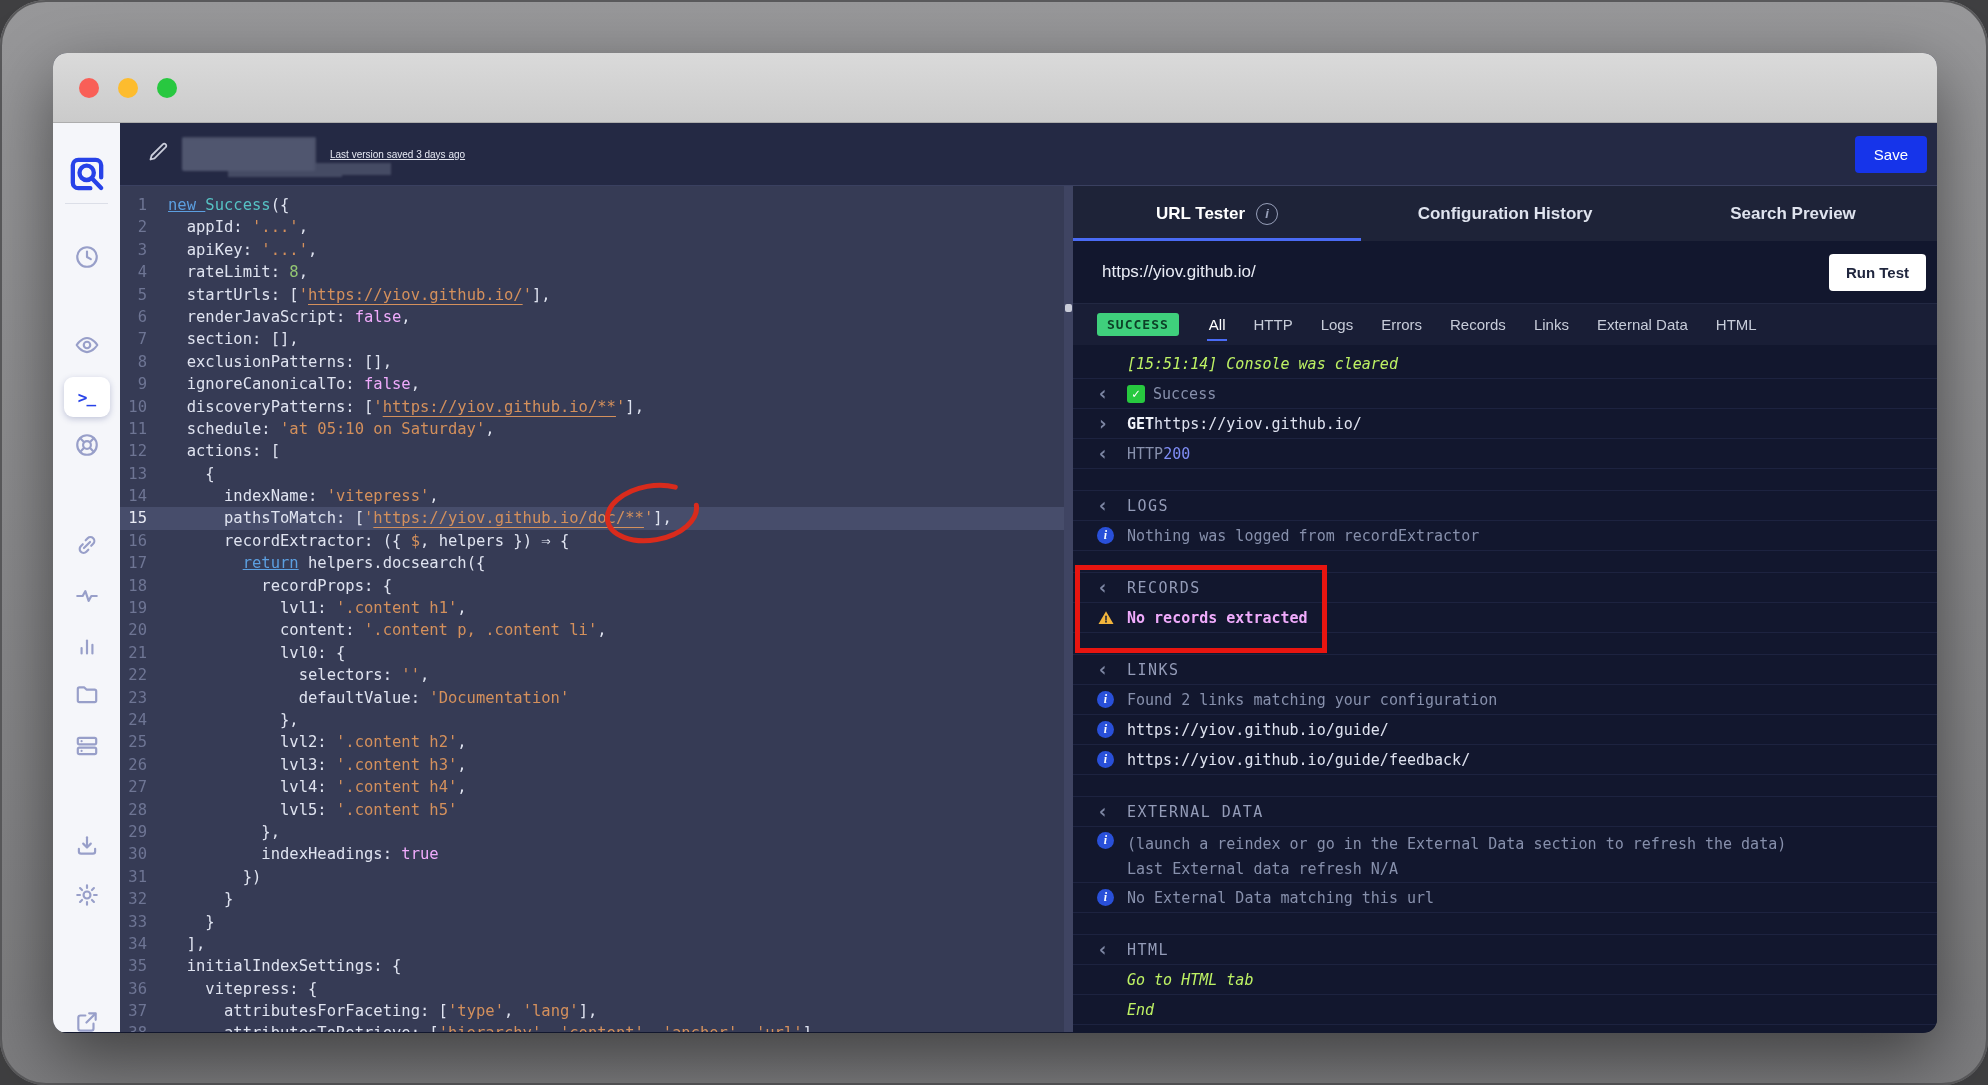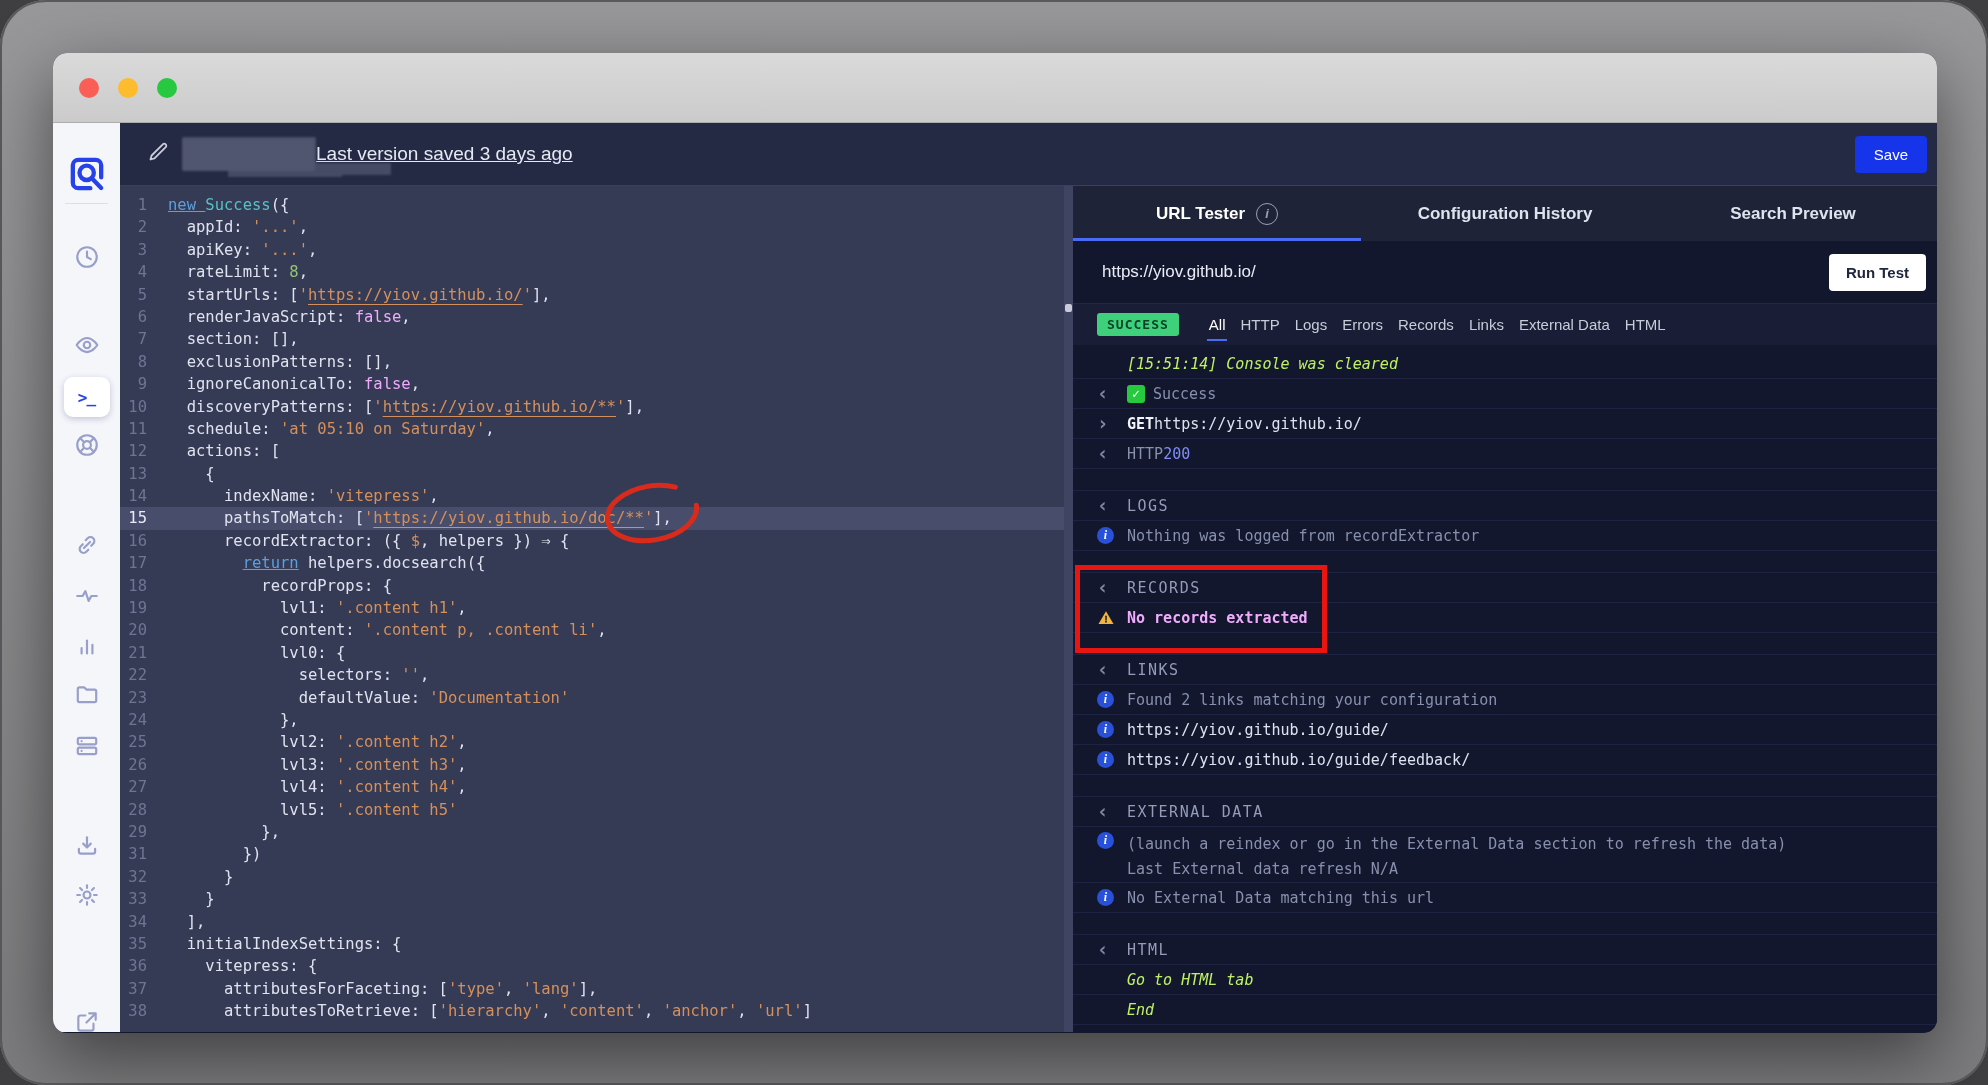--- a/index.html
+++ b/index.html
@@ -25,21 +25,21 @@
   .sb-active { width:46px; height:40px; background:#ffffff; border-radius:9px; box-shadow:0 2px 6px rgba(40,50,120,.25); display:flex; align-items:center; justify-content:center; }
   .termglyph { font-family:"DejaVu Sans Mono", monospace; font-weight:bold; color:#2742e8; font-size:16px; letter-spacing:-1px; }
 
   
   .main { flex:1; display:flex; flex-direction:column; }
   .toolbar { height:63px; background:#242944; border-bottom:1px solid #3a4060; display:flex; align-items:center; flex:none; }
   .toolbar .pencil { margin-left:26px; }
   .toolbar .pencil svg { width:24px; height:24px; stroke:#c9ccda; stroke-width:1.8; fill:none; stroke-linecap:round; stroke-linejoin:round; }
   .blurname { width:134px; height:34px; margin-left:12px; border-radius:2px; background:#50566f; filter:blur(1px);
               box-shadow:36px 16px 0 -10px #454b64, 86px 15px 0 -11px #454b64, -2px 2px 0 0 #4a5069 inset; }
-  .lastsaved { color:#e6e9f3; font-size:19px; text-decoration:underline; cursor:pointer; }
+  .lastsaved { margin-left:14px; color:#e6e9f3; font-size:10px; text-decoration:underline; cursor:pointer; }
   .savebtn { margin-left:auto; margin-right:10px; background:#1634ea; color:#fff; border:none; border-radius:4px; font-size:15px; padding:10px 19px; font-family:inherit; cursor:pointer; }
 
   .workarea { flex:1; display:flex; min-height:0; }
 
   
   .editor { width:944px; flex:none; background:#363b55; position:relative; overflow:hidden; font-family:"DejaVu Sans Mono", monospace; font-size:15.5px; line-height:22.4px; padding-top:8px; }
   .codeline { height:22.4px; white-space:pre; display:flex; position:relative; }
   .codeline.hl { background:#474d6b; }
   .ln { width:48px; flex:none; text-align:right; padding-right:21px; color:#6e7594; user-select:none; }
   .codeline.hl .ln { color:#e8eaf4; }
@@ -57,21 +57,21 @@
   .ptab.active { color:#ffffff; }
   .ptab.active::after { content:""; position:absolute; left:0; right:0; bottom:0; height:3px; background:#4a6bf5; }
   .tabinfo { width:22px; height:22px; border-radius:50%; border:1.6px solid #98a0ba; color:#98a0ba; font-size:13px; font-weight:bold; display:inline-flex; align-items:center; justify-content:center; margin-left:11px; font-style:italic; }
 
   .urlrow { height:63px; flex:none; display:flex; align-items:center; padding:0 11px 0 29px; border-bottom:1px solid #222842; }
   .urltext { color:#e9ecf5; font-size:17px; flex:1; }
   .runbtn { background:#ffffff; color:#20263e; border:none; border-radius:4px; font-size:15px; font-weight:bold; padding:10px 17px; font-family:inherit; cursor:pointer; }
 
   .filterrow { height:41px; flex:none; background:#191e36; display:flex; align-items:center; padding-left:24px; }
   .badge { background:#3fd07c; color:#0d4027; font-family:"DejaVu Sans Mono", monospace; font-size:13px; font-weight:bold; letter-spacing:1px; padding:4px 10px; border-radius:3px; }
-  .filters { display:flex; align-items:center; gap:15px; margin-left:30px; height:100%; }
+  .filters { display:flex; align-items:center; gap:28px; margin-left:30px; height:100%; }
   .ftab { color:#c7ccd9; font-size:15px; cursor:pointer; height:100%; display:flex; align-items:center; position:relative; }
   .ftab.active { color:#ffffff; }
   .ftab.active::after { content:""; position:absolute; left:-2px; right:-2px; bottom:4px; height:2px; background:#4a6bf5; }
 
   .console { flex:1; position:relative; font-family:"DejaVu Sans Mono", monospace; font-size:15px; padding-top:4px; overflow:hidden; }
   .crow { height:30px; display:flex; align-items:center; border-bottom:1px solid #1d2340; padding-left:16px; }
   .crow2 { height:56px; display:flex; align-items:flex-start; border-bottom:1px solid #1d2340; padding-left:16px; padding-top:5px; }
   .cspacer { height:22px; border-bottom:1px solid #1d2340; }
   .cicon { width:38px; flex:none; display:flex; justify-content:flex-start; padding-left:8px; align-items:center; }
   .chev { color:#7d86a3; font-size:19px; font-weight:bold; cursor:pointer; line-height:1; }
@@ -218,20 +218,21 @@
               <div class="codeline"><span class="ln">20</span><span class="cw">            content: </span><span class="cs">'.content p, .content li'</span><span class="cw">,</span></div>
               <div class="codeline"><span class="ln">21</span><span class="cw">            lvl0: {</span></div>
               <div class="codeline"><span class="ln">22</span><span class="cw">              selectors: </span><span class="cs">''</span><span class="cw">,</span></div>
               <div class="codeline"><span class="ln">23</span><span class="cw">              defaultValue: </span><span class="cs">'Documentation'</span></div>
               <div class="codeline"><span class="ln">24</span><span class="cw">            },</span></div>
               <div class="codeline"><span class="ln">25</span><span class="cw">            lvl2: </span><span class="cs">'.content h2'</span><span class="cw">,</span></div>
               <div class="codeline"><span class="ln">26</span><span class="cw">            lvl3: </span><span class="cs">'.content h3'</span><span class="cw">,</span></div>
               <div class="codeline"><span class="ln">27</span><span class="cw">            lvl4: </span><span class="cs">'.content h4'</span><span class="cw">,</span></div>
               <div class="codeline"><span class="ln">28</span><span class="cw">            lvl5: </span><span class="cs">'.content h5'</span></div>
               <div class="codeline"><span class="ln">29</span><span class="cw">          },</span></div>
+              <div class="codeline"><span class="ln">30</span><span class="cw">          indexHeadings: </span><span class="cb">true</span></div>
               <div class="codeline"><span class="ln">31</span><span class="cw">        })</span></div>
               <div class="codeline"><span class="ln">32</span><span class="cw">      }</span></div>
               <div class="codeline"><span class="ln">33</span><span class="cw">    }</span></div>
               <div class="codeline"><span class="ln">34</span><span class="cw">  ],</span></div>
               <div class="codeline"><span class="ln">35</span><span class="cw">  initialIndexSettings: {</span></div>
               <div class="codeline"><span class="ln">36</span><span class="cw">    vitepress: {</span></div>
               <div class="codeline"><span class="ln">37</span><span class="cw">      attributesForFaceting: [</span><span class="cs">'type'</span><span class="cw">, </span><span class="cs">'lang'</span><span class="cw">],</span></div>
               <div class="codeline"><span class="ln">38</span><span class="cw">      attributesToRetrieve: [</span><span class="cs">'hierarchy'</span><span class="cw">, </span><span class="cs">'content'</span><span class="cw">, </span><span class="cs">'anchor'</span><span class="cw">, </span><span class="cs">'url'</span><span class="cw">]</span></div>
               <svg class="redcircle" style="left:482px; top:295px;" width="100" height="64">
               <ellipse cx="50" cy="32" rx="45" ry="27" fill="none" stroke="#d92b1c" stroke-width="5" stroke-linecap="round" stroke-dasharray="200 30" transform="rotate(-10 50 32)"></ellipse>

